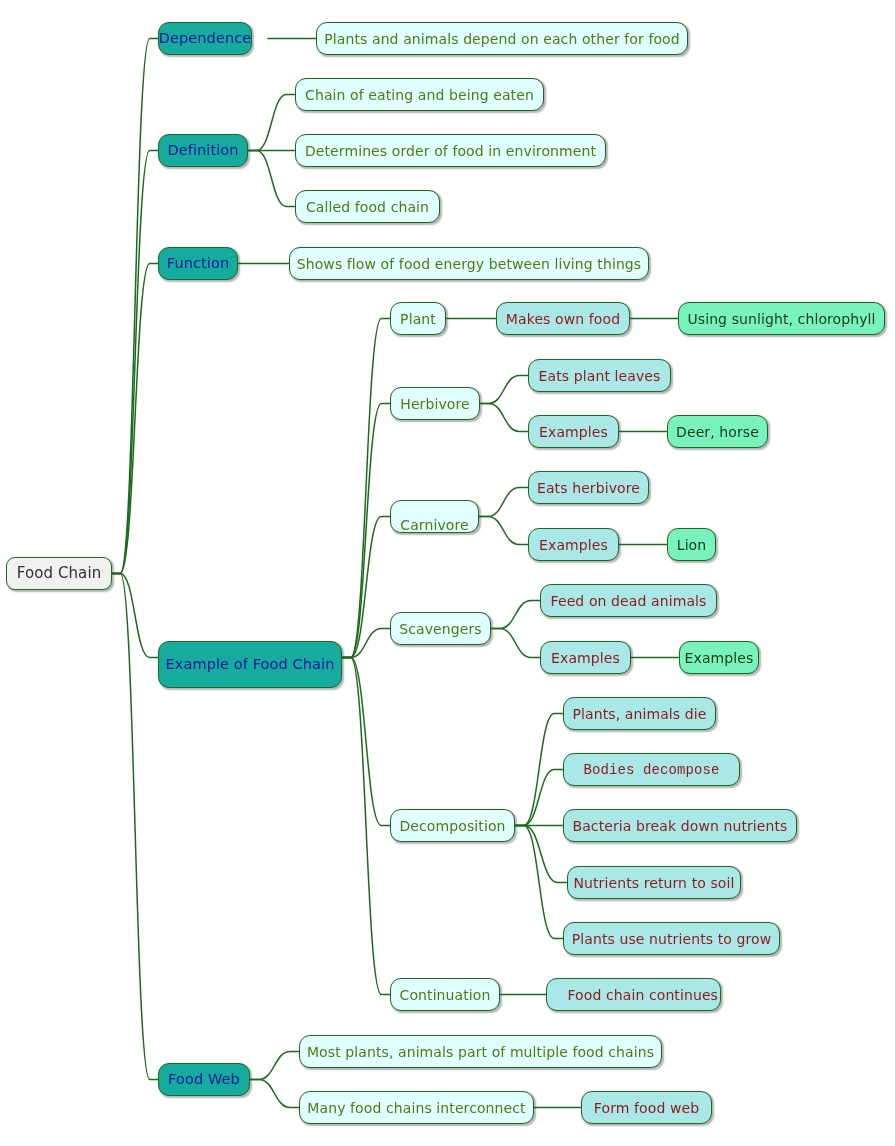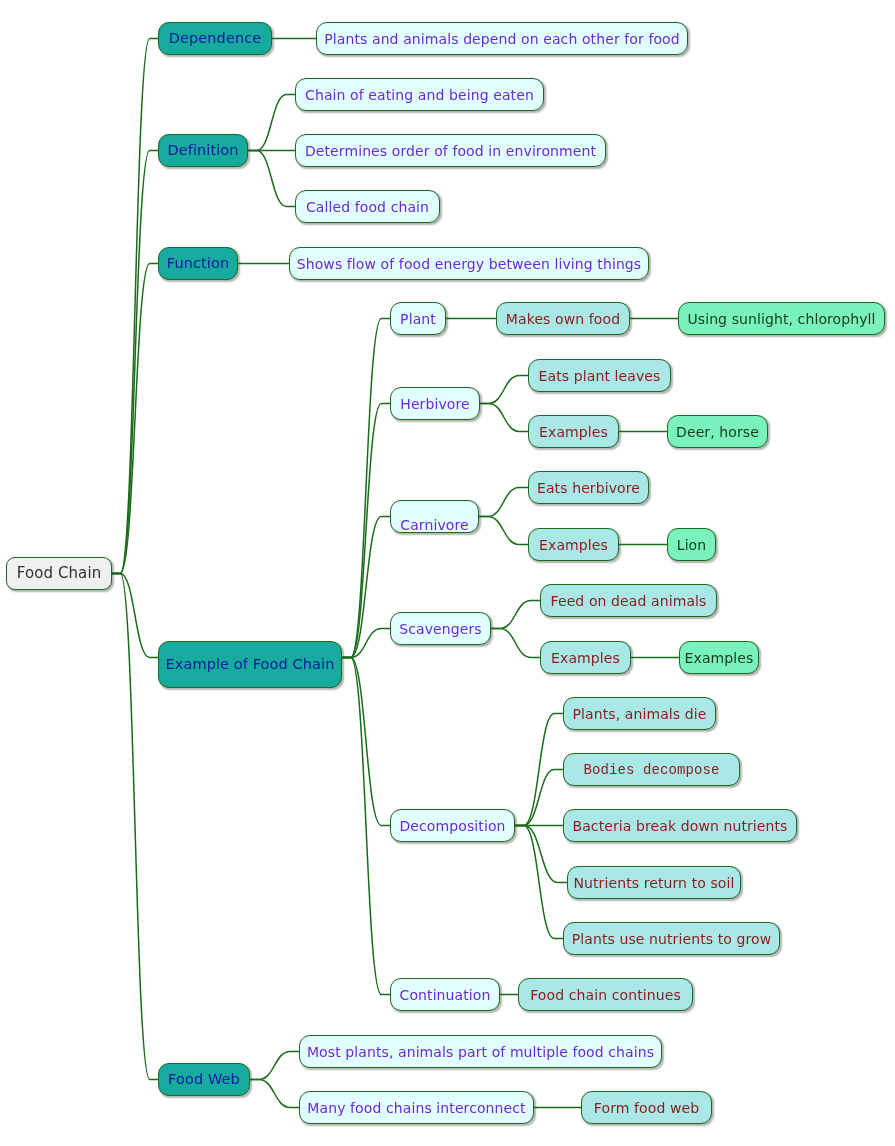--- a/index.html
+++ b/index.html
@@ -42,21 +42,21 @@
     border-radius:9px;
   }
   .lvl-1{
     background:#17ab9f;
     color:#0b1a9e;
     border-color:#1a6b1a;
     font-size:14.5px;
   }
   .lvl-2{
     background:#e2ffff;
-    color:#6d28d9;
+    color:#4d7c0f;
     border-color:#1a6b1a;
     font-size:14px;
   }
   .lvl-3{
     background:#aae7e7;
     color:#8d1c1c;
     border-color:#1a6b1a;
     font-size:14px;
   }
   .lvl-4{
@@ -109,21 +109,21 @@
       <path d="M515,825.5 L523.64,825.5 C539,825.5 539,938.5 554.36,938.5 L563,938.5" fill="none" stroke="#1a6b1a" stroke-width="1.5" stroke-linecap="round"></path>
       <path d="M500,994.5 L546,994.5" fill="none" stroke="#1a6b1a" stroke-width="1.5" stroke-linecap="round"></path>
       <path d="M250,1079.5 L258.82,1079.5 C274.5,1079.5 274.5,1051.5 290.18,1051.5 L299,1051.5" fill="none" stroke="#1a6b1a" stroke-width="1.5" stroke-linecap="round"></path>
       <path d="M250,1079.5 L258.82,1079.5 C274.5,1079.5 274.5,1107.5 290.18,1107.5 L299,1107.5" fill="none" stroke="#1a6b1a" stroke-width="1.5" stroke-linecap="round"></path>
       <path d="M534,1107.5 L581,1107.5" fill="none" stroke="#1a6b1a" stroke-width="1.5" stroke-linecap="round"></path>
     </svg>
   <div id="node-layer">
       <div class="node lvl-root" style="left: 6px; top: 557px; width: 106px; height: 33px;">
         <span class="node-label">Food Chain</span>
       </div>
-      <div class="node lvl-1" style="left: 158px; top: 22px; width: 114px; height: 33px;">
+      <div class="node lvl-1" style="left: 158px; top: 22px; width: 94px; height: 33px;">
         <span class="node-label">Dependence</span>
       </div>
       <div class="node lvl-2" style="left: 316px; top: 22px; width: 372px; height: 33px;">
         <span class="node-label">Plants and animals depend on each other for food</span>
       </div>
       <div class="node lvl-1" style="left: 158px; top: 134px; width: 90px; height: 33px;">
         <span class="node-label">Definition</span>
       </div>
       <div class="node lvl-2" style="left: 295px; top: 78px; width: 249px; height: 33px;">
         <span class="node-label">Chain of eating and being eaten</span>
@@ -202,21 +202,21 @@
       </div>
       <div class="node lvl-3" style="left: 567px; top: 866px; width: 174px; height: 33px;">
         <span class="node-label">Nutrients return to soil</span>
       </div>
       <div class="node lvl-3" style="left: 563px; top: 922px; width: 217px; height: 33px;">
         <span class="node-label">Plants use nutrients to grow</span>
       </div>
       <div class="node lvl-2" style="left: 390px; top: 978px; width: 110px; height: 33px;">
         <span class="node-label">Continuation</span>
       </div>
-      <div class="node lvl-3" style="left: 518px; top: 978px; width: 175px; height: 33px;">
+      <div class="node lvl-3" style="left: 546px; top: 978px; width: 175px; height: 33px; justify-content: flex-end;">
         <span class="node-label">Food chain continues</span>
       </div>
       <div class="node lvl-1" style="left: 158px; top: 1063px; width: 92px; height: 33px;">
         <span class="node-label">Food Web</span>
       </div>
       <div class="node lvl-2" style="left: 299px; top: 1035px; width: 363px; height: 33px;">
         <span class="node-label">Most plants, animals part of multiple food chains</span>
       </div>
       <div class="node lvl-2" style="left: 299px; top: 1091px; width: 235px; height: 33px;">
         <span class="node-label">Many food chains interconnect</span>

